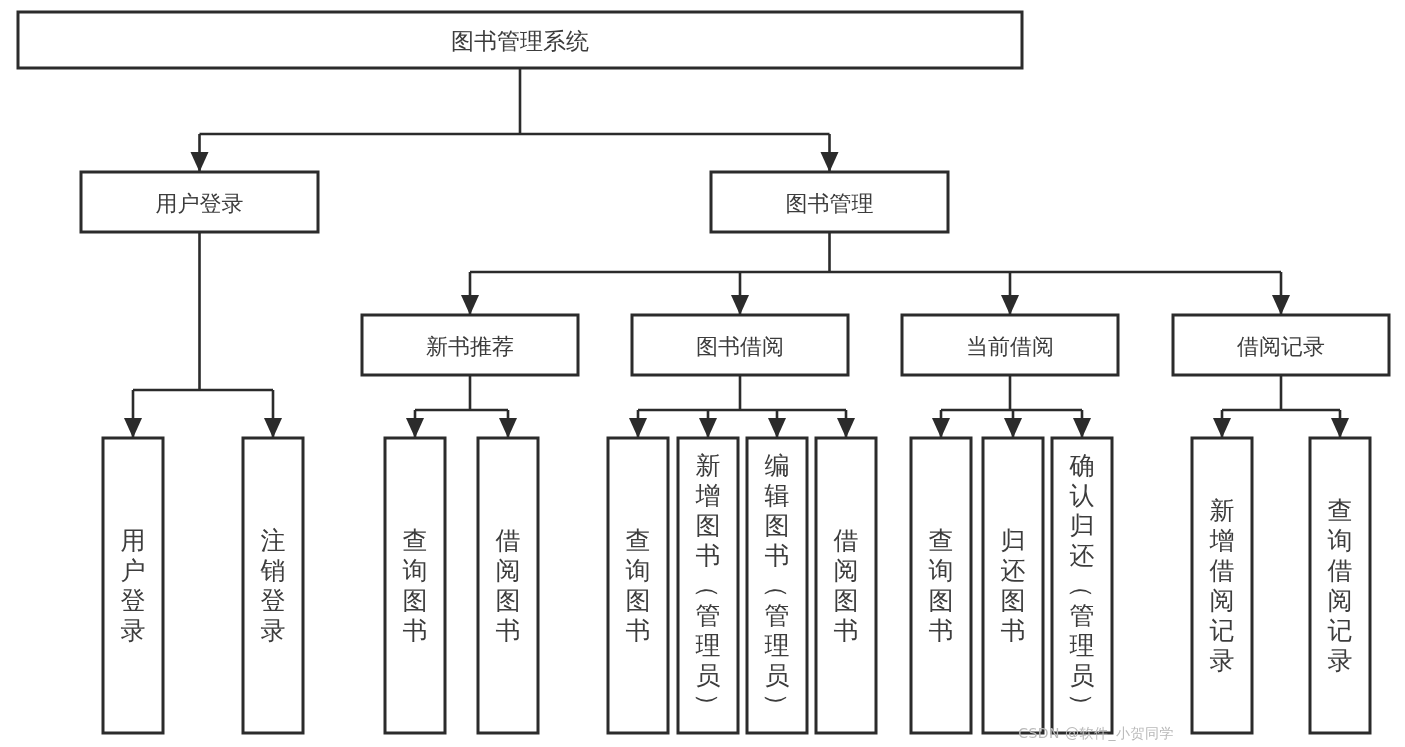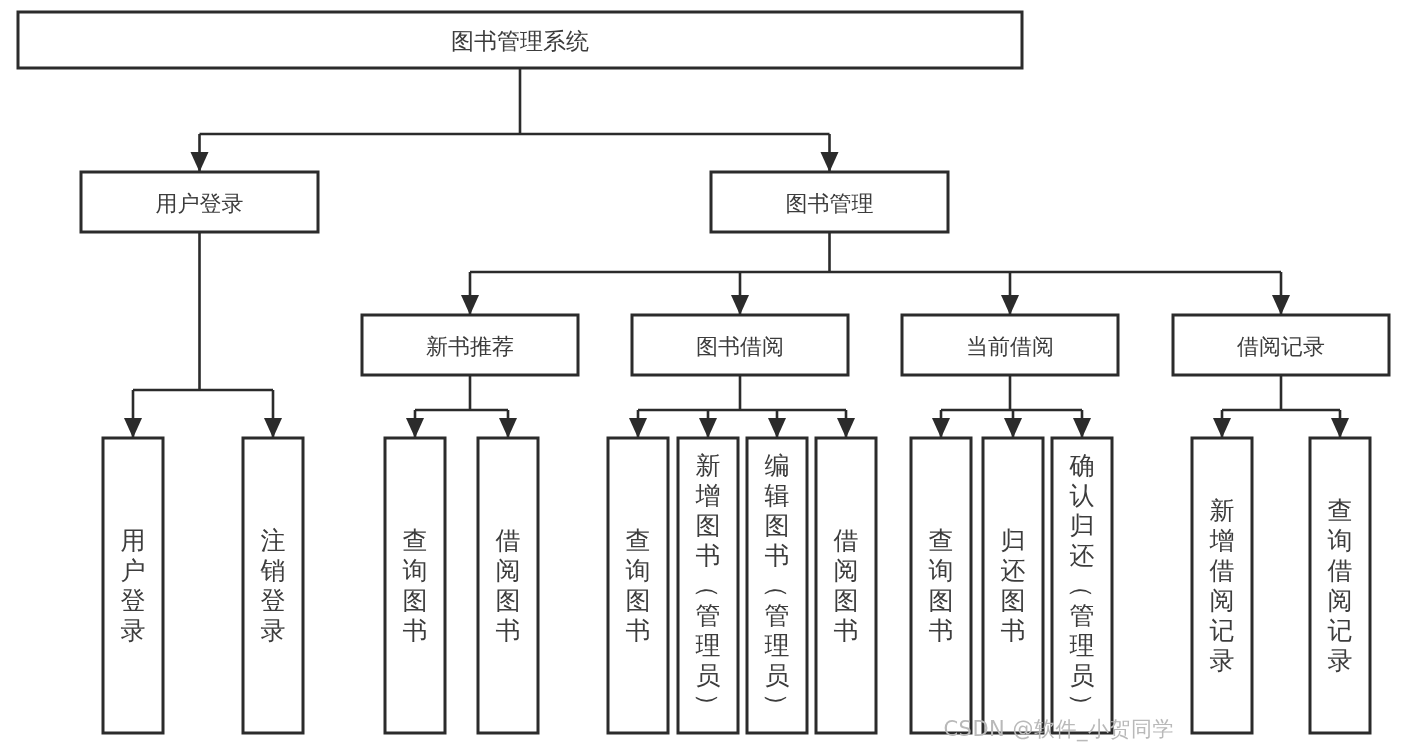--- a/index.html
+++ b/index.html
@@ -57,21 +57,21 @@
     font-family: "DejaVu Sans", "Liberation Sans", sans-serif;
     font-size: 25px;
     text-anchor: middle;
     dominant-baseline: central;
   }
   .watermark {
     position: absolute;
     right: 8px;
     bottom: 4px;
     font-family: "DejaVu Sans", "Liberation Sans", sans-serif;
-    font-size: 21px;
+    font-size: 14px;
     color: #b9b9b9;
     letter-spacing: 0.5px;
     white-space: nowrap;
     user-select: none;
   }
 </style>
 </head>
 <body>
 
 <div id="diagram-root">

